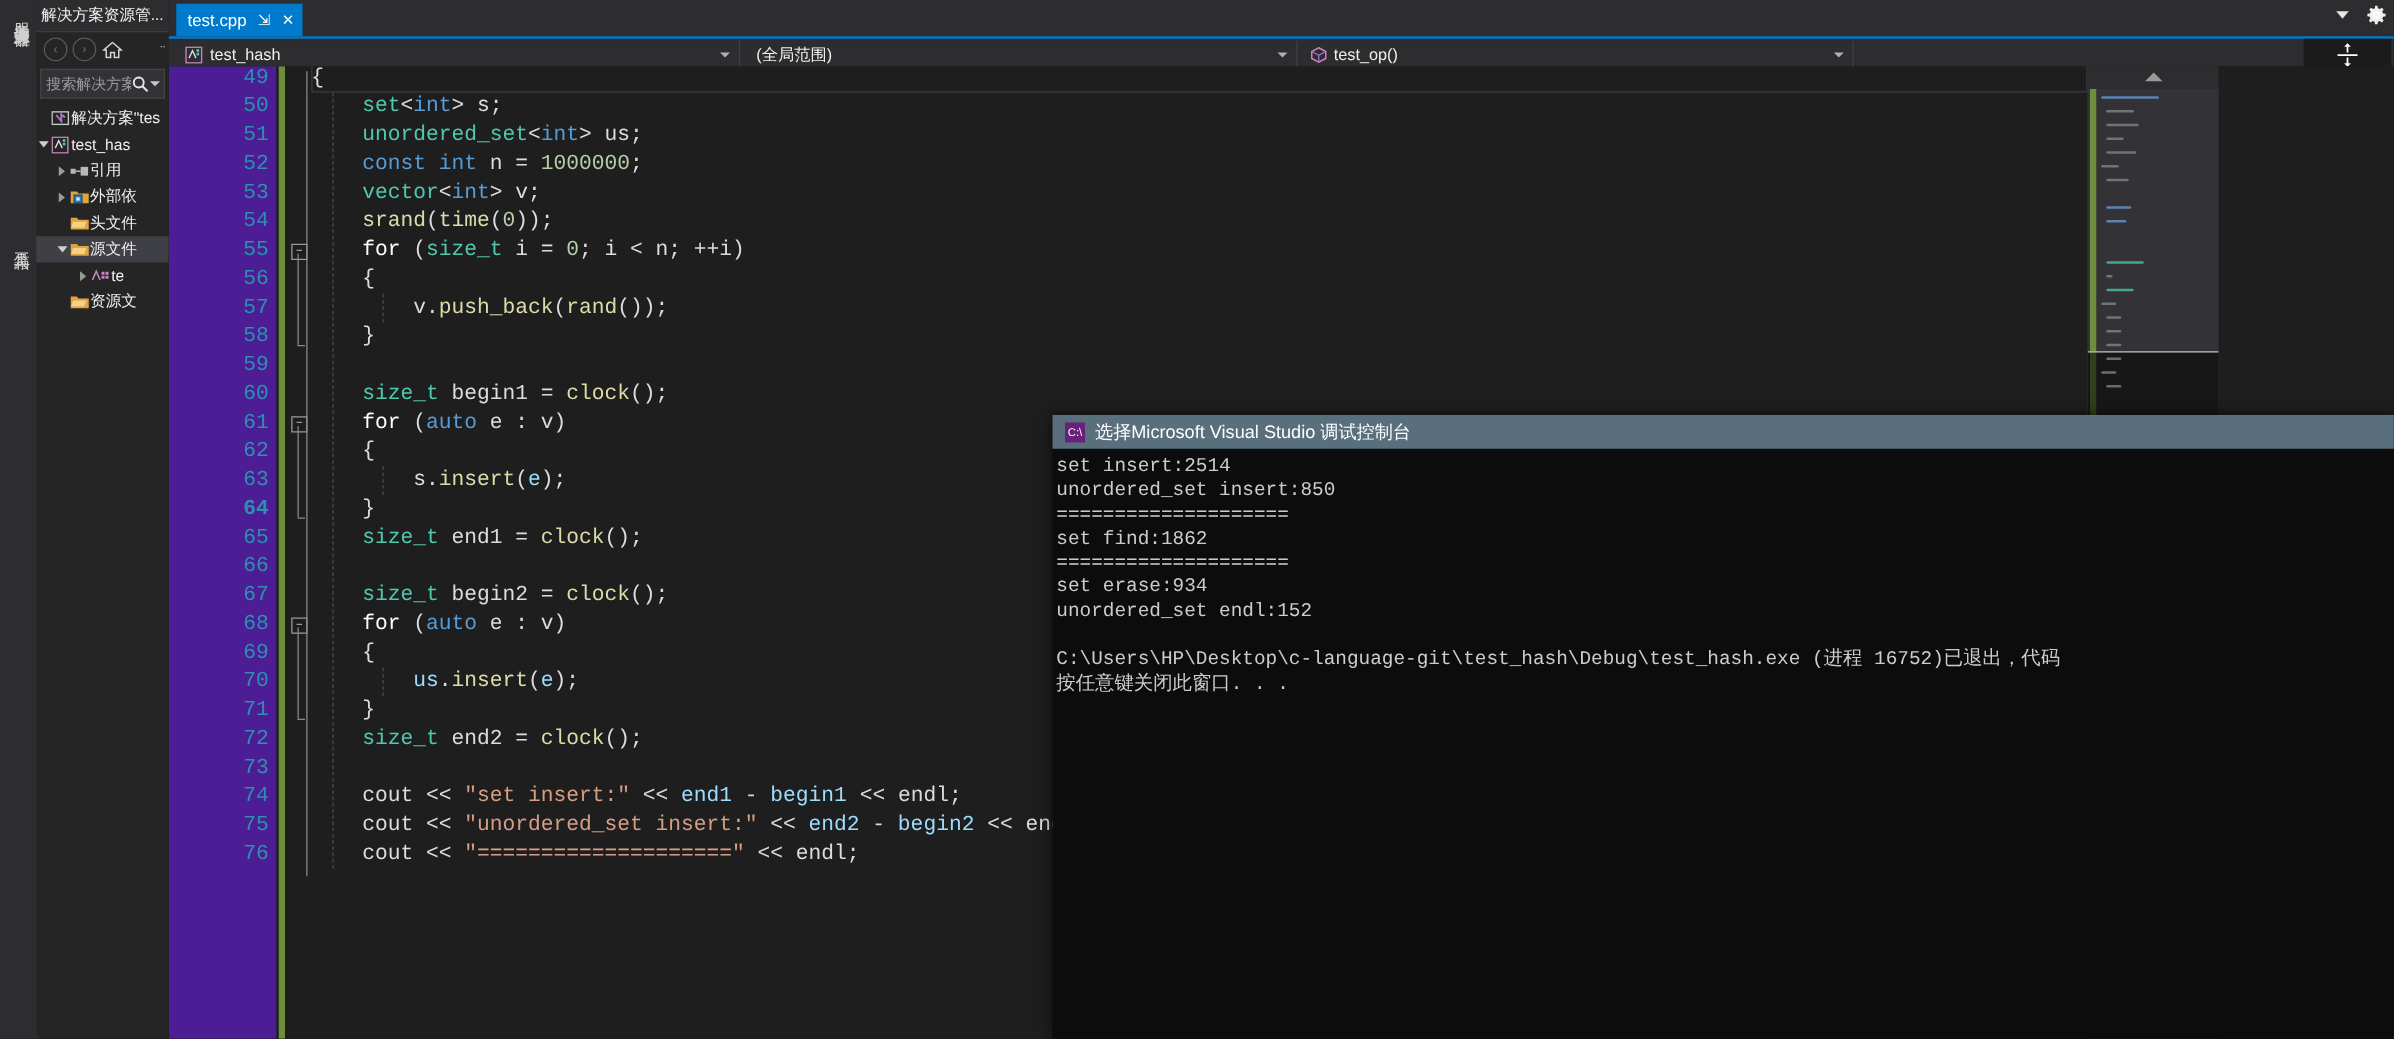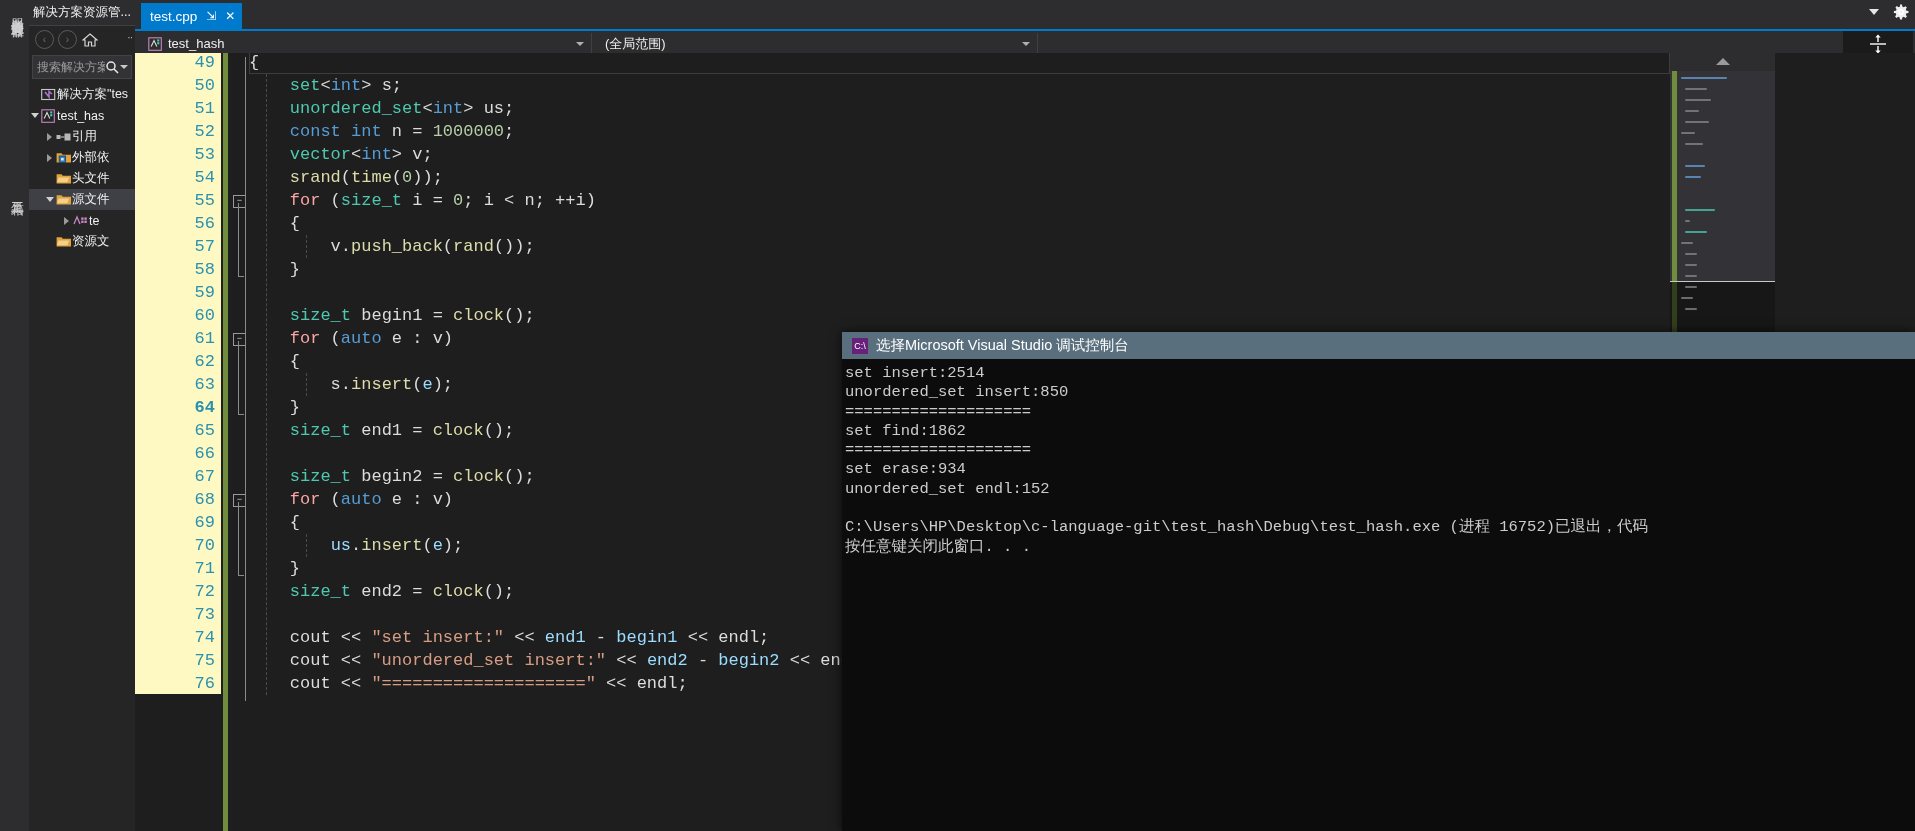--- a/index.html
+++ b/index.html
@@ -80,36 +80,36 @@
   }
   .ddl .ddtext{flex:1;overflow:hidden;white-space:nowrap;padding-left:4px;}
   .ddarrow{width:0;height:0;border-left:4px solid transparent;border-right:4px solid transparent;border-top:4px solid #b0b0b0;margin-right:7px;}
   #ddl1{left:9px;width:447px;}
   #ddl2{left:462px;width:440px;}
   #ddl3{left:907px;width:440px;}
   #splitbtn{position:absolute;right:2px;top:0;width:70px;height:25px;background:#1b1b1c;display:flex;align-items:center;justify-content:center;cursor:pointer;}
 
   
   #editor{left:135px;top:53px;width:1780px;height:778px;background:#1e1e1e;overflow:hidden;}
-  #gutter{position:absolute;left:0;top:0;width:86px;height:641px;background:#fef9c3;}
+  #gutter{position:absolute;left:0;top:0;width:86px;height:778px;background:#4c1d95;}
   #changebar{position:absolute;left:88px;top:0;width:5px;height:778px;background:#6f8c3f;}
   #foldcol{position:absolute;left:96px;top:0;width:18px;height:778px;}
   #codearea{position:absolute;left:114px;top:0;right:0;top:0;height:778px;}
 
   .ln{
     position:absolute;left:0;width:80px;text-align:right;
     font-family:"Liberation Mono",monospace;font-size:17px;color:#2b91af;
     height:23px;line-height:23px;
   }
   .cl{
     position:absolute;left:0;height:23px;line-height:23px;
     font-family:"Liberation Mono",monospace;font-size:17px;white-space:pre;color:#dcdcdc;
   }
   .k{color:#569cd6;}      
-  .kc{color:#fca5a5;}     
+  .kc{color:#ffffff;}     
   .t{color:#4ec9b0;}      
   .n{color:#b5cea8;}      
   .s{color:#d69d85;}      
   .v{color:#9cdcfe;}      
   .f{color:#dcdcaa;}      
   .p{color:#dcdcdc;}      
 
   .fold{
     position:absolute;left:2px;width:11px;height:11px;border:1px solid #9a9a9a;
     color:#cfcfcf;font-size:9px;line-height:9px;text-align:center;cursor:pointer;background:#1e1e1e;
@@ -322,20 +322,30 @@
         <rect x="0.8" y="0.8" width="12.5" height="12.5" fill="none" stroke="#c586c0" stroke-width="1.1"></rect>
         <path d="M3.2 9.5 L6 3.5 L8.8 9.5" fill="none" stroke="#dcdcdc" stroke-width="1.1"></path>
         <rect x="9.2" y="2.4" width="2.1" height="2.1" fill="#4ec9b0"></rect>
         <rect x="9.2" y="5.2" width="2.1" height="2.1" fill="#4ec9b0"></rect>
       </svg>
     </span>
     <span class="ddtext">test_hash</span>
     <span class="ddarrow"></span>
   </div>
 
+  <div class="ddl" id="ddl3">
+    <span class="ticon" style="margin-left:4px">
+      <svg width="14" height="14" viewBox="0 0 14 14" aria-hidden="true">
+        <path d="M7 1.2 L12.6 4.2 L12.6 9.8 L7 12.8 L1.4 9.8 L1.4 4.2 Z" fill="none" stroke="#c586c0" stroke-width="1.2"></path>
+        <path d="M1.4 4.2 L7 7.2 L12.6 4.2 M7 7.2 L7 12.8" fill="none" stroke="#a875c8" stroke-width="1"></path>
+      </svg>
+    </span>
+    <span class="ddtext">test_op()</span>
+    <span class="ddarrow"></span>
+  </div>
 
   <div id="splitbtn">
     <svg width="18" height="20" viewBox="0 0 18 20" aria-hidden="true">
       <line x1="1" y1="10" x2="17" y2="10" stroke="#ffffff" stroke-width="1.4"></line>
       <line x1="9" y1="1.5" x2="9" y2="8" stroke="#ffffff" stroke-width="1.4"></line>
       <line x1="9" y1="12" x2="9" y2="18.5" stroke="#ffffff" stroke-width="1.4"></line>
       <path d="M9 0.5 L6.3 3.4 L11.7 3.4 Z" fill="#ffffff"></path>
       <path d="M9 19.5 L6.3 16.6 L11.7 16.6 Z" fill="#ffffff"></path>
     </svg>
   </div>

